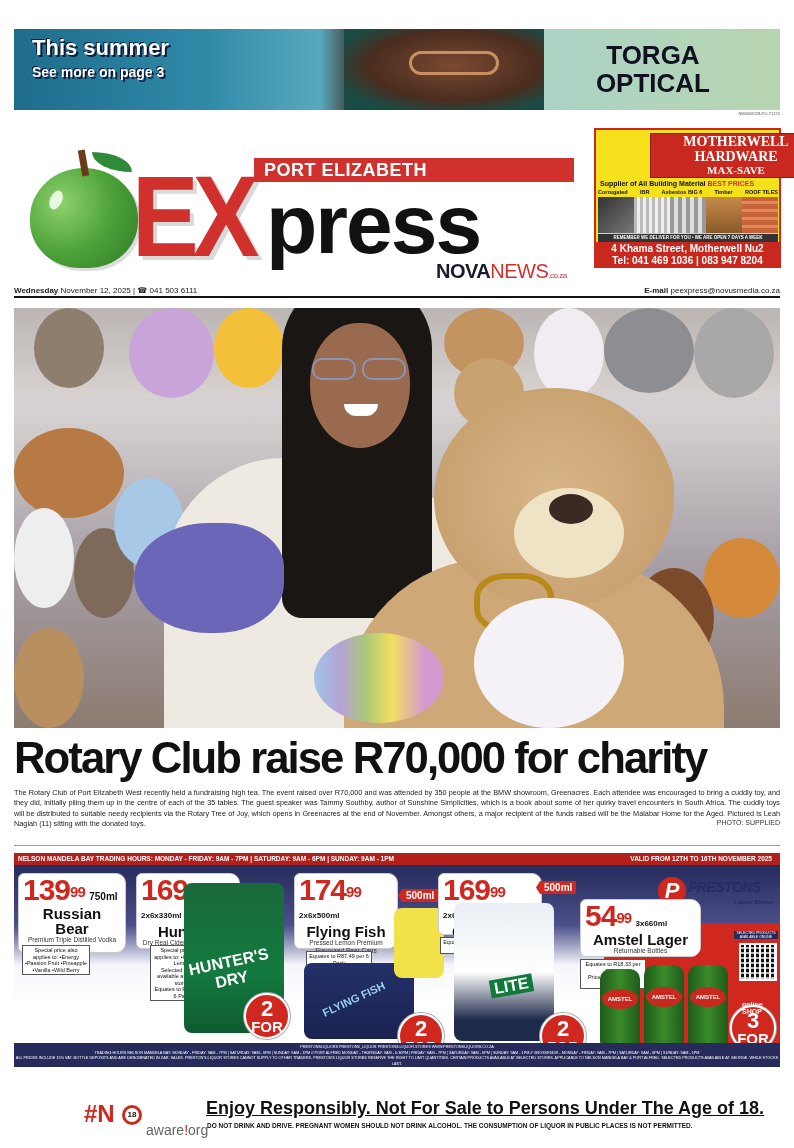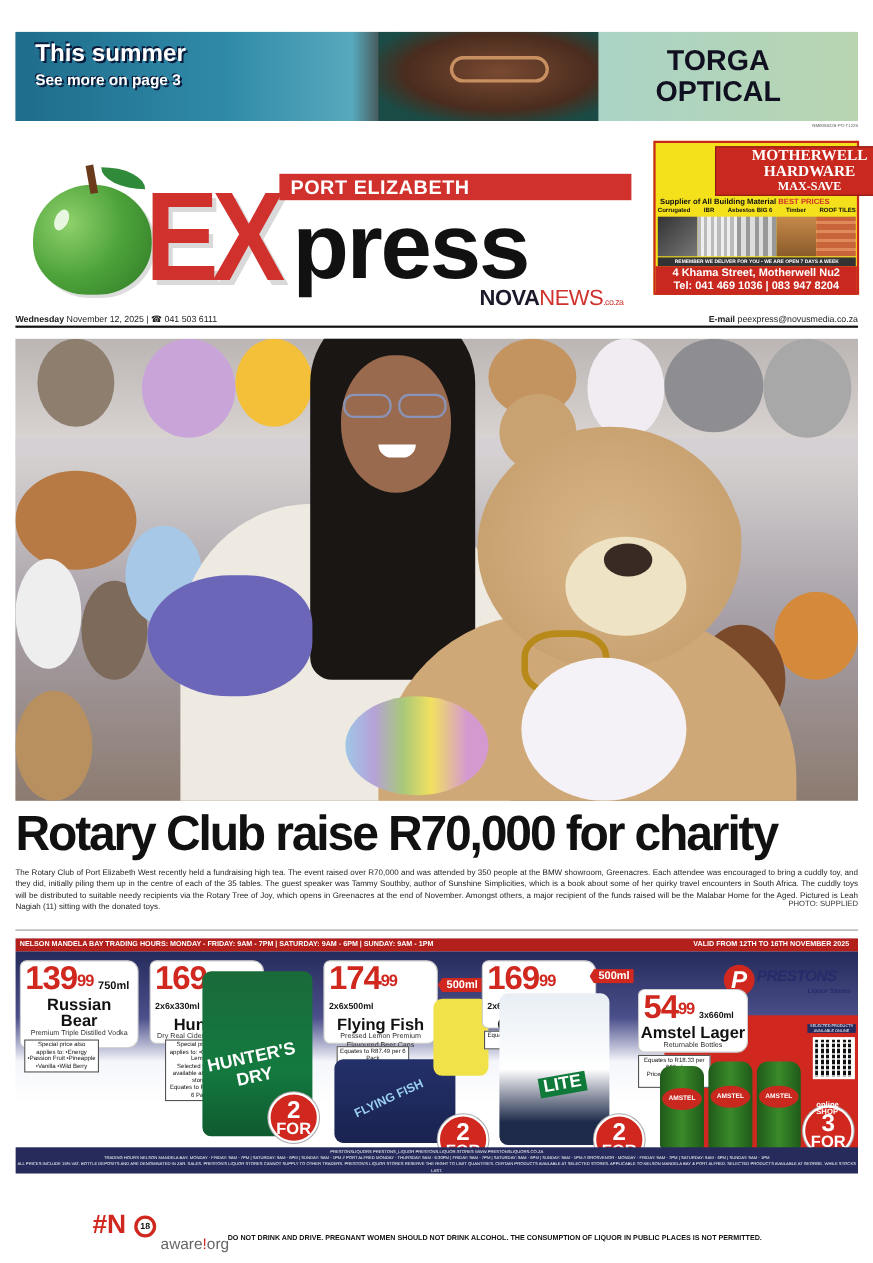--- a/index.html
+++ b/index.html
@@ -301,21 +301,21 @@
       <span class="n">2</span>
       <span class="f">FOR</span>
     </div>
 
   <div class="prestons-logo">
     <div class="p">P</div>
     <div class="name">PRESTONS</div>
     <div class="sub">Liquor Stores</div>
   </div>
 
-  <div class="price-box" style="left:566px;top:46px;width:100px;height:58px;">
+  <div class="price-box" style="left:566px;top:46px;width:121px;height:58px;">
     <div style="padding:2px 4px;"><span class="price"><span>54</span><sup>99</sup></span> <span class="size" style="font-size:8px;">3x660ml</span></div>
     <div class="pname">Amstel Lager</div>
     <div class="pdesc">Returnable Bottles</div>
   </div>
   <div class="note" style="left:566px;top:106px;width:66px;">
     <div>Equates to R18.33 per 660ml</div>
     <div>Price Includes Bottle Deposit</div>
   </div>
   <div class="bottle" style="left:586px;top:116px;width:40px;height:76px;background:linear-gradient(90deg,#1f5a1a,#3a8a2a 50%,#1f5a1a);">
       <div style="position:absolute;left:2px;top:20px;width:36px;height:20px;border-radius:50%;background:#c8281e;color:#fff;font-size:6px;font-weight:bold;text-align:center;line-height:20px;">AMSTEL</div>
@@ -339,14 +339,15 @@
     <div>PRESTONSLIQUORS  PRESTONS_LIQUOR  PRESTONS.LIQUOR.STORES  WWW.PRESTONSLIQUORS.CO.ZA</div>
     <div>TRADING HOURS NELSON MANDELA BAY: MONDAY - FRIDAY: 9AM - 7PM | SATURDAY: 9AM - 6PM | SUNDAY: 9AM - 1PM // PORT ALFRED MONDAY - THURSDAY: 9AM - 6:30PM | FRIDAY: 9AM - 7PM | SATURDAY: 9AM - 6PM | SUNDAY: 9AM - 1PM // GROSVENOR - MONDAY - FRIDAY: 9AM - 7PM | SATURDAY: 9AM - 6PM | SUNDAY: 9AM - 1PM</div>
     <div>ALL PRICES INCLUDE 15% VAT. BOTTLE DEPOSITS AND ARE DENOMINATED IN ZAR. SALES. PRESTON'S LIQUOR STORES CANNOT SUPPLY TO OTHER TRADERS. PRESTON'S LIQUOR STORES RESERVE THE RIGHT TO LIMIT QUANTITIES. CERTAIN PRODUCTS AVAILABLE AT SELECTED STORES. APPLICABLE TO NELSON MANDELA BAY &amp; PORT ALFRED. SELECTED PRODUCTS AVAILABLE AT GEORGE. WHILE STOCKS LAST.</div>
   </div>
 </div>
 
 <div class="aware">
   <div class="no-hash">#N</div>
   <div class="no-18">18</div>
   <div class="aware-org"><span>aware</span><b>!</b><span>org</span></div>
+  <div class="enjoy">Enjoy Responsibly. Not For Sale to Persons Under The Age of 18.</div>
   <div class="enjoy-sub">DO NOT DRINK AND DRIVE. PREGNANT WOMEN SHOULD NOT DRINK ALCOHOL. THE CONSUMPTION OF LIQUOR IN PUBLIC PLACES IS NOT PERMITTED.</div>
 </div>
 
 </body></html>

